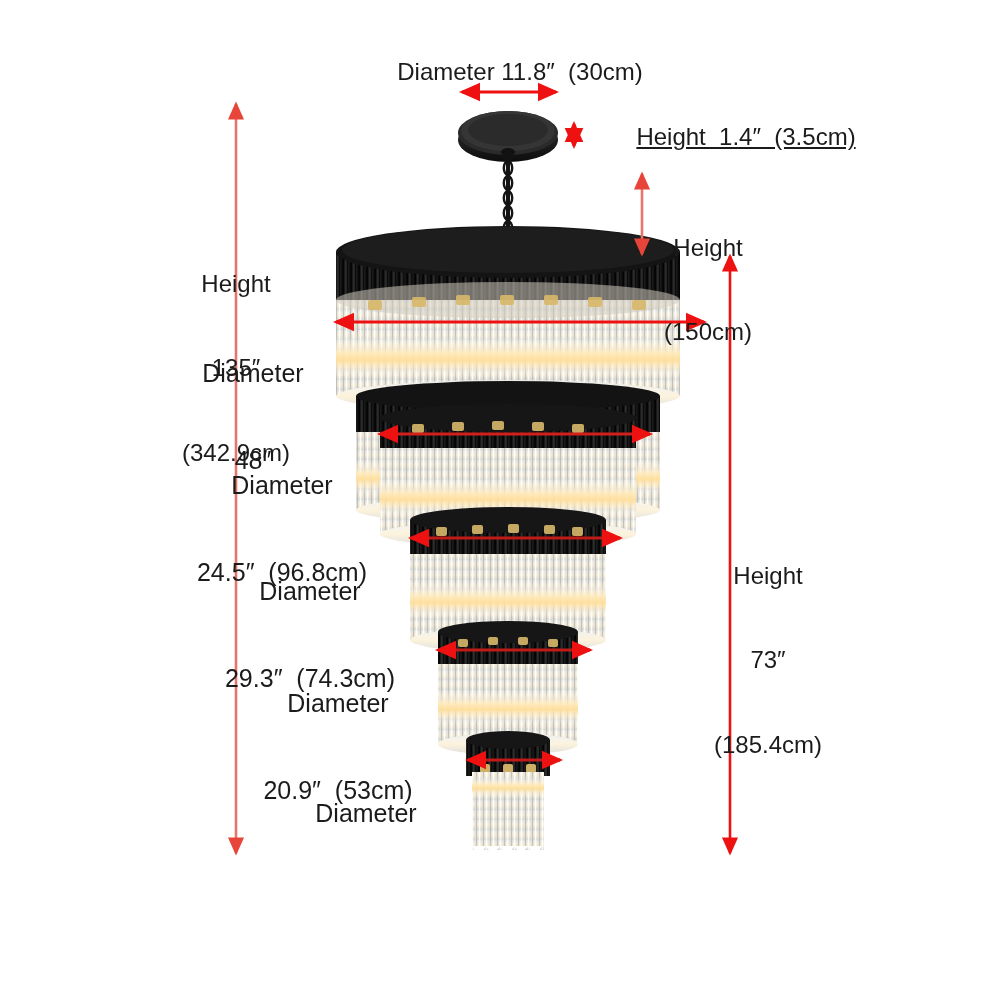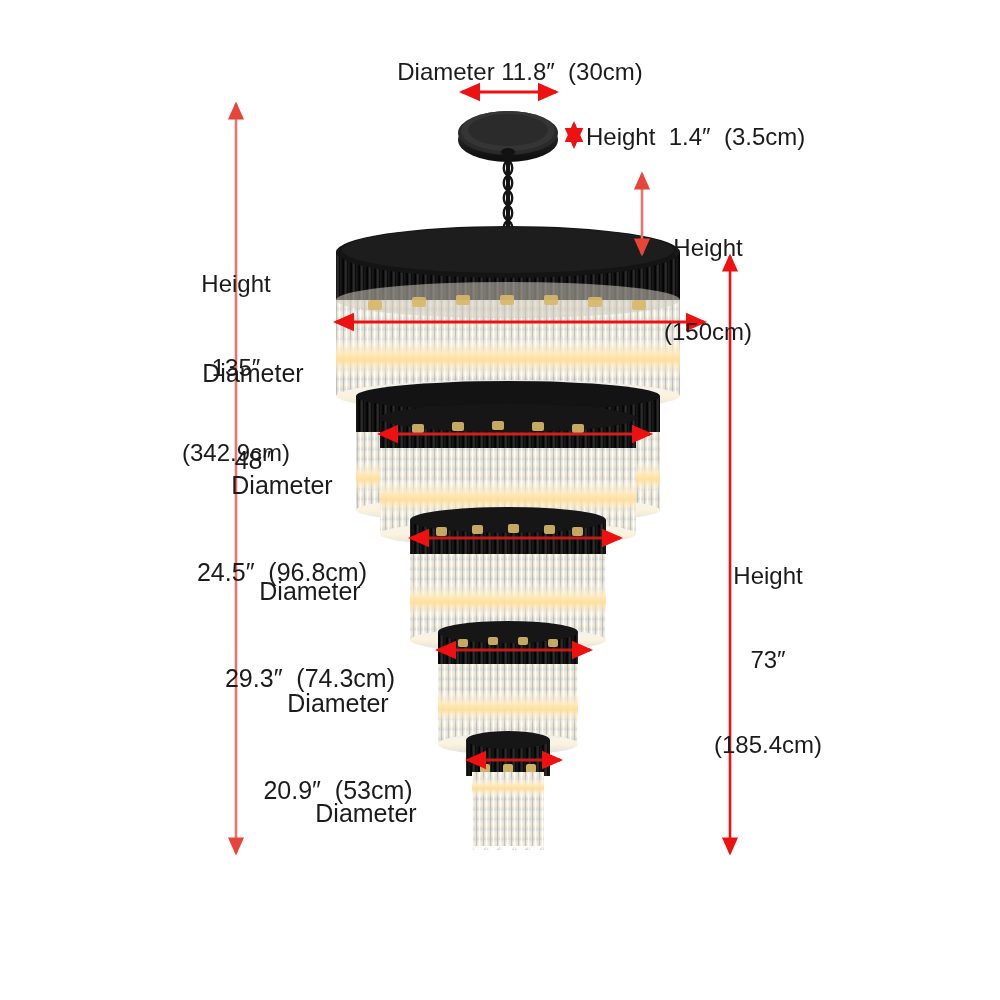--- a/index.html
+++ b/index.html
@@ -8,21 +8,21 @@
     width:1000px;height:1000px;
     font-family:"Liberation Sans","DejaVu Sans",sans-serif;
     color:#1b1b1b;
     overflow:hidden;
     position:relative;
   }
   #stage{position:absolute;left:0;top:0;width:1000px;height:1000px;}
   svg.layer{position:absolute;left:0;top:0;width:1000px;height:1000px;}
   .lbl{position:absolute;white-space:pre;line-height:1.17;}
   .lbl.c{text-align:center;}
-  .lbl.l{text-align:left;}
+  .lbl.l{text-align:center;text-decoration:underline;}
   .t22{font-size:24px;}
   .t21{font-size:25px;}
 </style>
 </head>
 <body>
 
 <div id="stage">
 
   <svg class="layer" viewBox="0 0 1000 1000" preserveAspectRatio="none">
     <defs>

